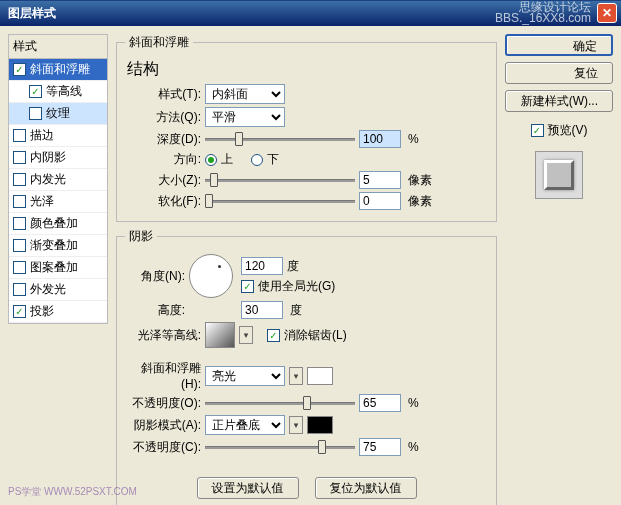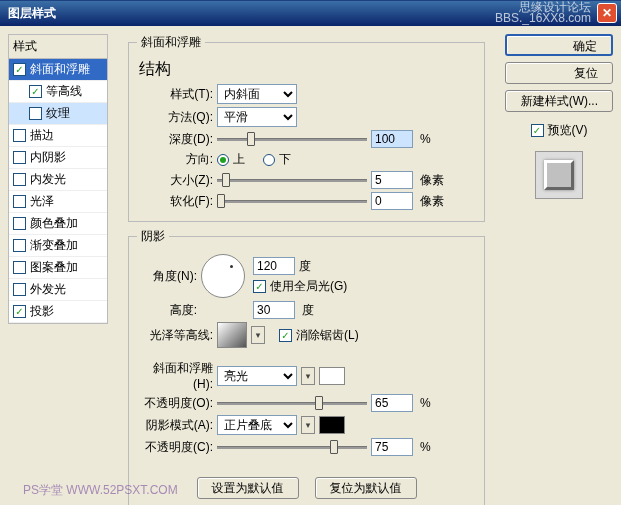--- a/index.html
+++ b/index.html
@@ -3,21 +3,21 @@
 <meta charset="utf-8">
 <style>
 * { box-sizing: border-box; margin: 0; padding: 0; font-family: "Microsoft YaHei", SimSun, sans-serif; font-size: 12px; }
 body { background: #ece9d8; width: 621px; height: 505px; overflow: hidden; }
 
 .titlebar { background: linear-gradient(to bottom, #0a246a, #3a6ea5 5%, #0a246a); height: 26px; color: white; display: flex; align-items: center; padding: 0 4px 0 8px; font-size: 13px; font-weight: bold; }
 .titlebar .spacer { flex: 1; }
 .titlebar .watermark { opacity: .7; font-size: 10px; font-weight: normal; margin-right: 6px; text-align: right; line-height: 10px; }
 .close-btn { width: 20px; height: 20px; background: #e05030; border: 1px solid #fff; border-radius: 3px; display: flex; align-items: center; justify-content: center; color: #fff; font-weight: bold; cursor: pointer; }
 
-.content { display: flex; padding: 8px; gap: 20px; height: 479px; }
+.content { display: flex; padding: 8px; gap: 8px; height: 479px; }
 
 .left-col { width: 100px; }
 .styles-box { border: 1px solid #bbb; background: #fff; }
 .styles-header { background: #ece9d8; padding: 3px 4px; border-bottom: 1px solid #bbb; }
 .style-row { display: flex; align-items: center; padding: 2px 4px; gap: 4px; border-bottom: 1px solid #eee; }
 .style-row.selected { background: #316ac5; color: #fff; }
 .style-row.sub { padding-left: 20px; }
 .checkbox { width: 13px; height: 13px; border: 1px solid #1c5180; background: #fff; display: inline-flex; align-items: center; justify-content: center; font-size: 10px; color: #21a121; }
 
 .center-col { flex: 1; display: flex; flex-direction: column; gap: 6px; }
@@ -53,21 +53,21 @@
 .btn { border: 1px solid #888; background: #ece9d8; padding: 2px 14px; height: 22px; cursor: pointer; border-radius: 3px; box-shadow: inset 1px 1px 0 #fff; }
 .default-btns { display: flex; gap: 16px; justify-content: center; margin-top: 21px; }
 
 .right-col { width: 108px; display: flex; flex-direction: column; align-items: center; gap: 6px; }
 .right-col .btn { width: 100%; text-align: right; }
 .preview-swatch { width: 48px; height: 48px; margin-top: 6px; border: 1px solid #999; background: #ddd; display: flex; align-items: center; justify-content: center; }
 .preview-swatch .bevel { width: 30px; height: 30px; background: #c0c0c0; border: 3px solid; border-color: #fff #666 #666 #fff; box-shadow: 0 0 3px rgba(0,0,0,.4); }
 
 .inline-cb { display: inline-flex; align-items: center; gap: 4px; }
 
-.footer-badge { position: absolute; left: 23px; bottom: 6px; font-size: 12px; color: #7a4aa0; opacity: .6; }
+.footer-badge { position: absolute; left: 8px; bottom: 6px; font-size: 10px; color: #7a4aa0; opacity: .6; }
 </style>
 </head>
 <body>
 
 <div class="titlebar">
   <span>图层样式</span>
   <span class="spacer"></span>
   <span class="watermark">
     <span>思缘设计论坛</span><br><span>BBS._16XX8.com</span>
   </span>

